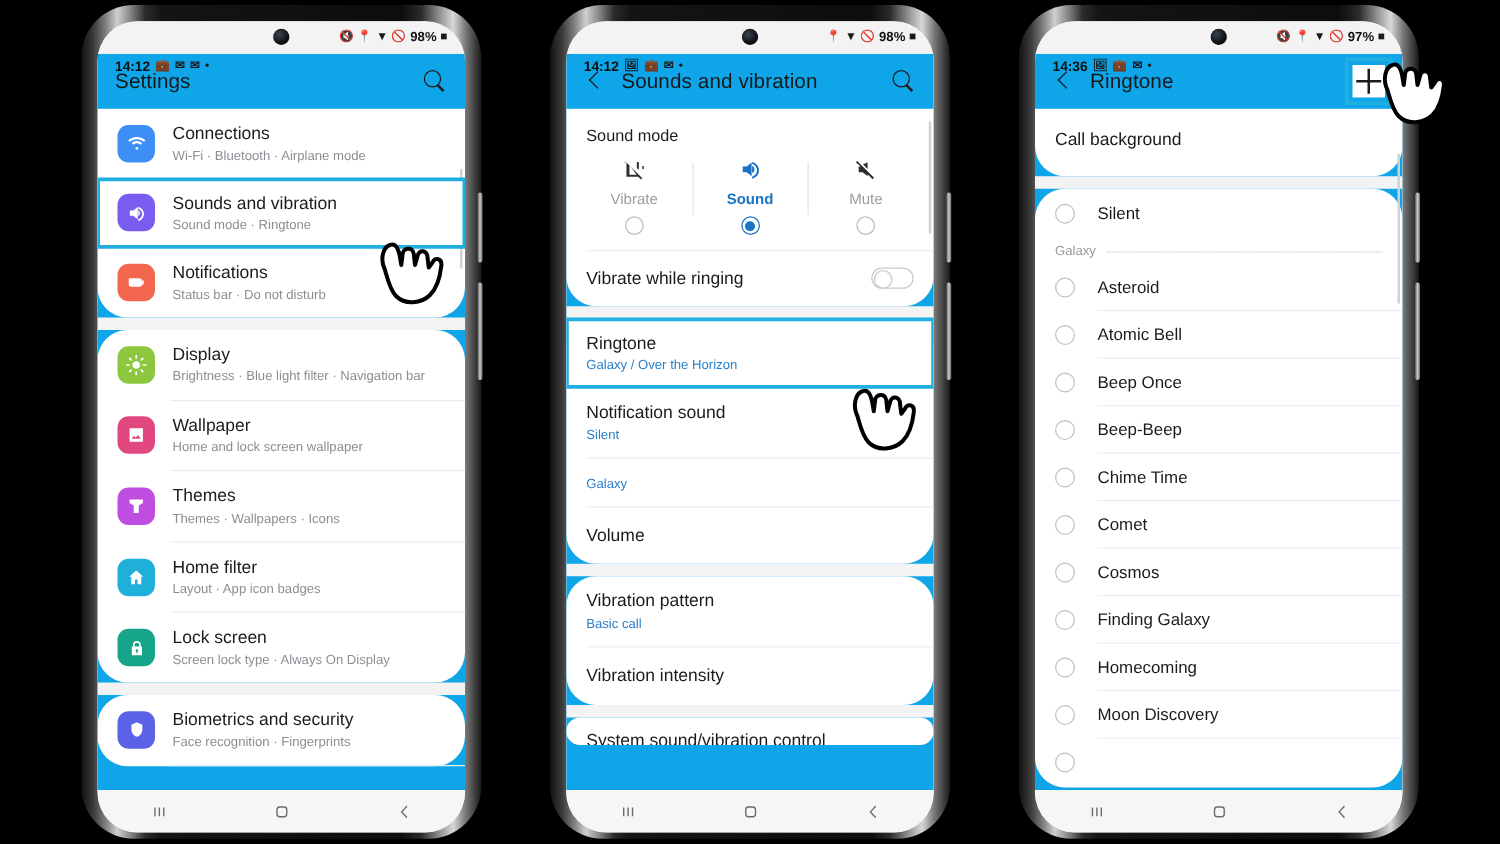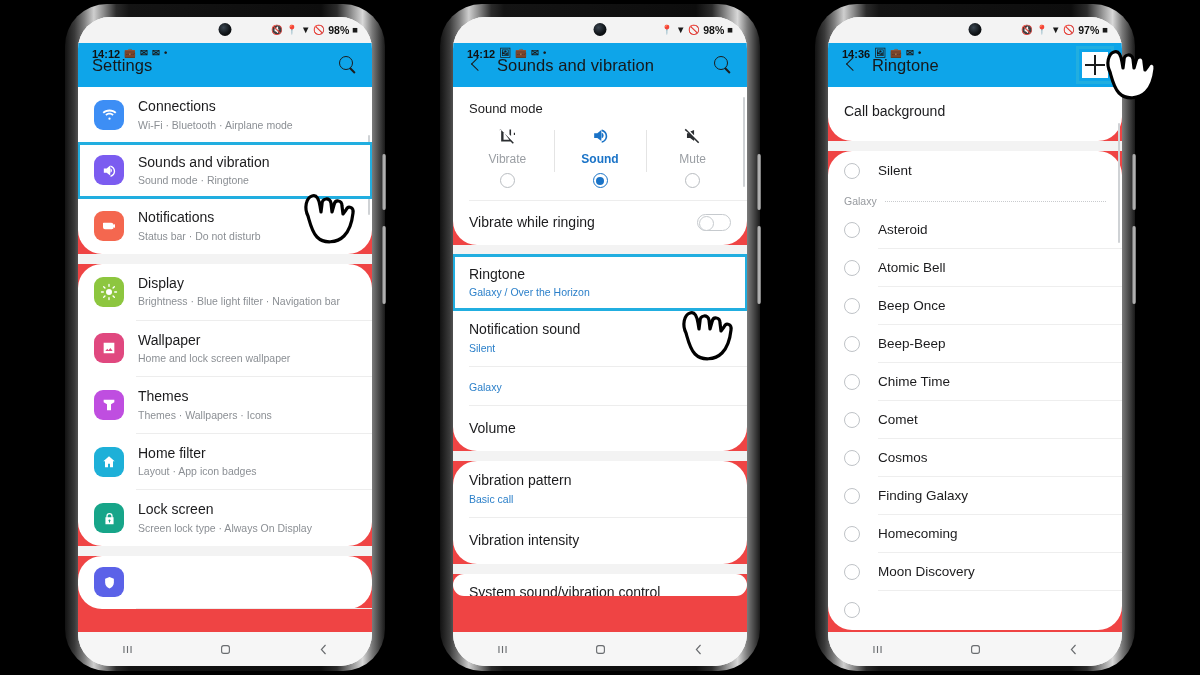--- a/index.html
+++ b/index.html
@@ -49,21 +49,21 @@
   .searchico:before { content:""; position:absolute; left:1px; top:1px; width:12px; height:12px;
     border:1.7px solid #1c1c1c; border-radius:50%; }
   .searchico:after { content:""; position:absolute; left:12px; top:12px; width:7px; height:1.8px;
     background:#1c1c1c; transform:rotate(45deg); transform-origin:left center; }
   .plusbtn { width:26px; height:26px; position:relative; flex:0 0 auto; }
   .plusbtn:before,.plusbtn:after { content:""; position:absolute; background:#1c1c1c; }
   .plusbtn:before { left:3px; top:12px; width:20px; height:1.9px; }
   .plusbtn:after { left:12px; top:3px; width:1.9px; height:20px; }
 
   
-  .content { flex:1; background:#ef4444; overflow:hidden; position:relative; }
+  .content { flex:1; background:#0ea5e9; overflow:hidden; position:relative; }
   .card { background:#fff; border-radius:0 0 24px 24px; }
   .card.mid { border-radius:24px; margin-top:10px; }
   .card.top0 { border-radius:0 0 24px 24px; }
 
   .row { display:flex; align-items:center; padding:11px 16px; position:relative; }
   .row .txt { flex:1; min-width:0; }
   .row .t1 { font-size:14px; color:#1b1b1d; line-height:1.25; }
   .row .t2 { font-size:10.5px; color:#8b8f94; margin-top:3px; line-height:1.25; }
   .row .t2.blue { color:#2a7fc9; }
   .divider { height:1px; background:#ededed; margin-left:58px; }
@@ -261,20 +261,24 @@
 
           <div class="gap"></div>
 
           <div class="card mid" style="margin-top:0">
             <div class="row">
               <div class="sicon" style="background:#5b62e8">
                 <svg width="15" height="15" viewBox="0 0 24 24" fill="#fff">
                     <path d="M12 3l7 3v6c0 4.4-3 8.3-7 9.4-4-1.1-7-5-7-9.4V6l7-3z"></path>
                   </svg>
               </div>
+              <div class="txt">
+                <div class="t1">Biometrics and security</div>
+                <div class="t2">Face recognition  ·  Fingerprints</div>
+              </div>
             </div>
             <div class="divider"></div>
           </div>
 
           <div class="sbar" style="top:48px;height:80px"></div>
         </div>
 
         <div class="navbar">
           <div class="nv">
             <svg width="17" height="17" viewBox="0 0 24 24" fill="none" stroke="#6a6d70" stroke-width="1.6">

